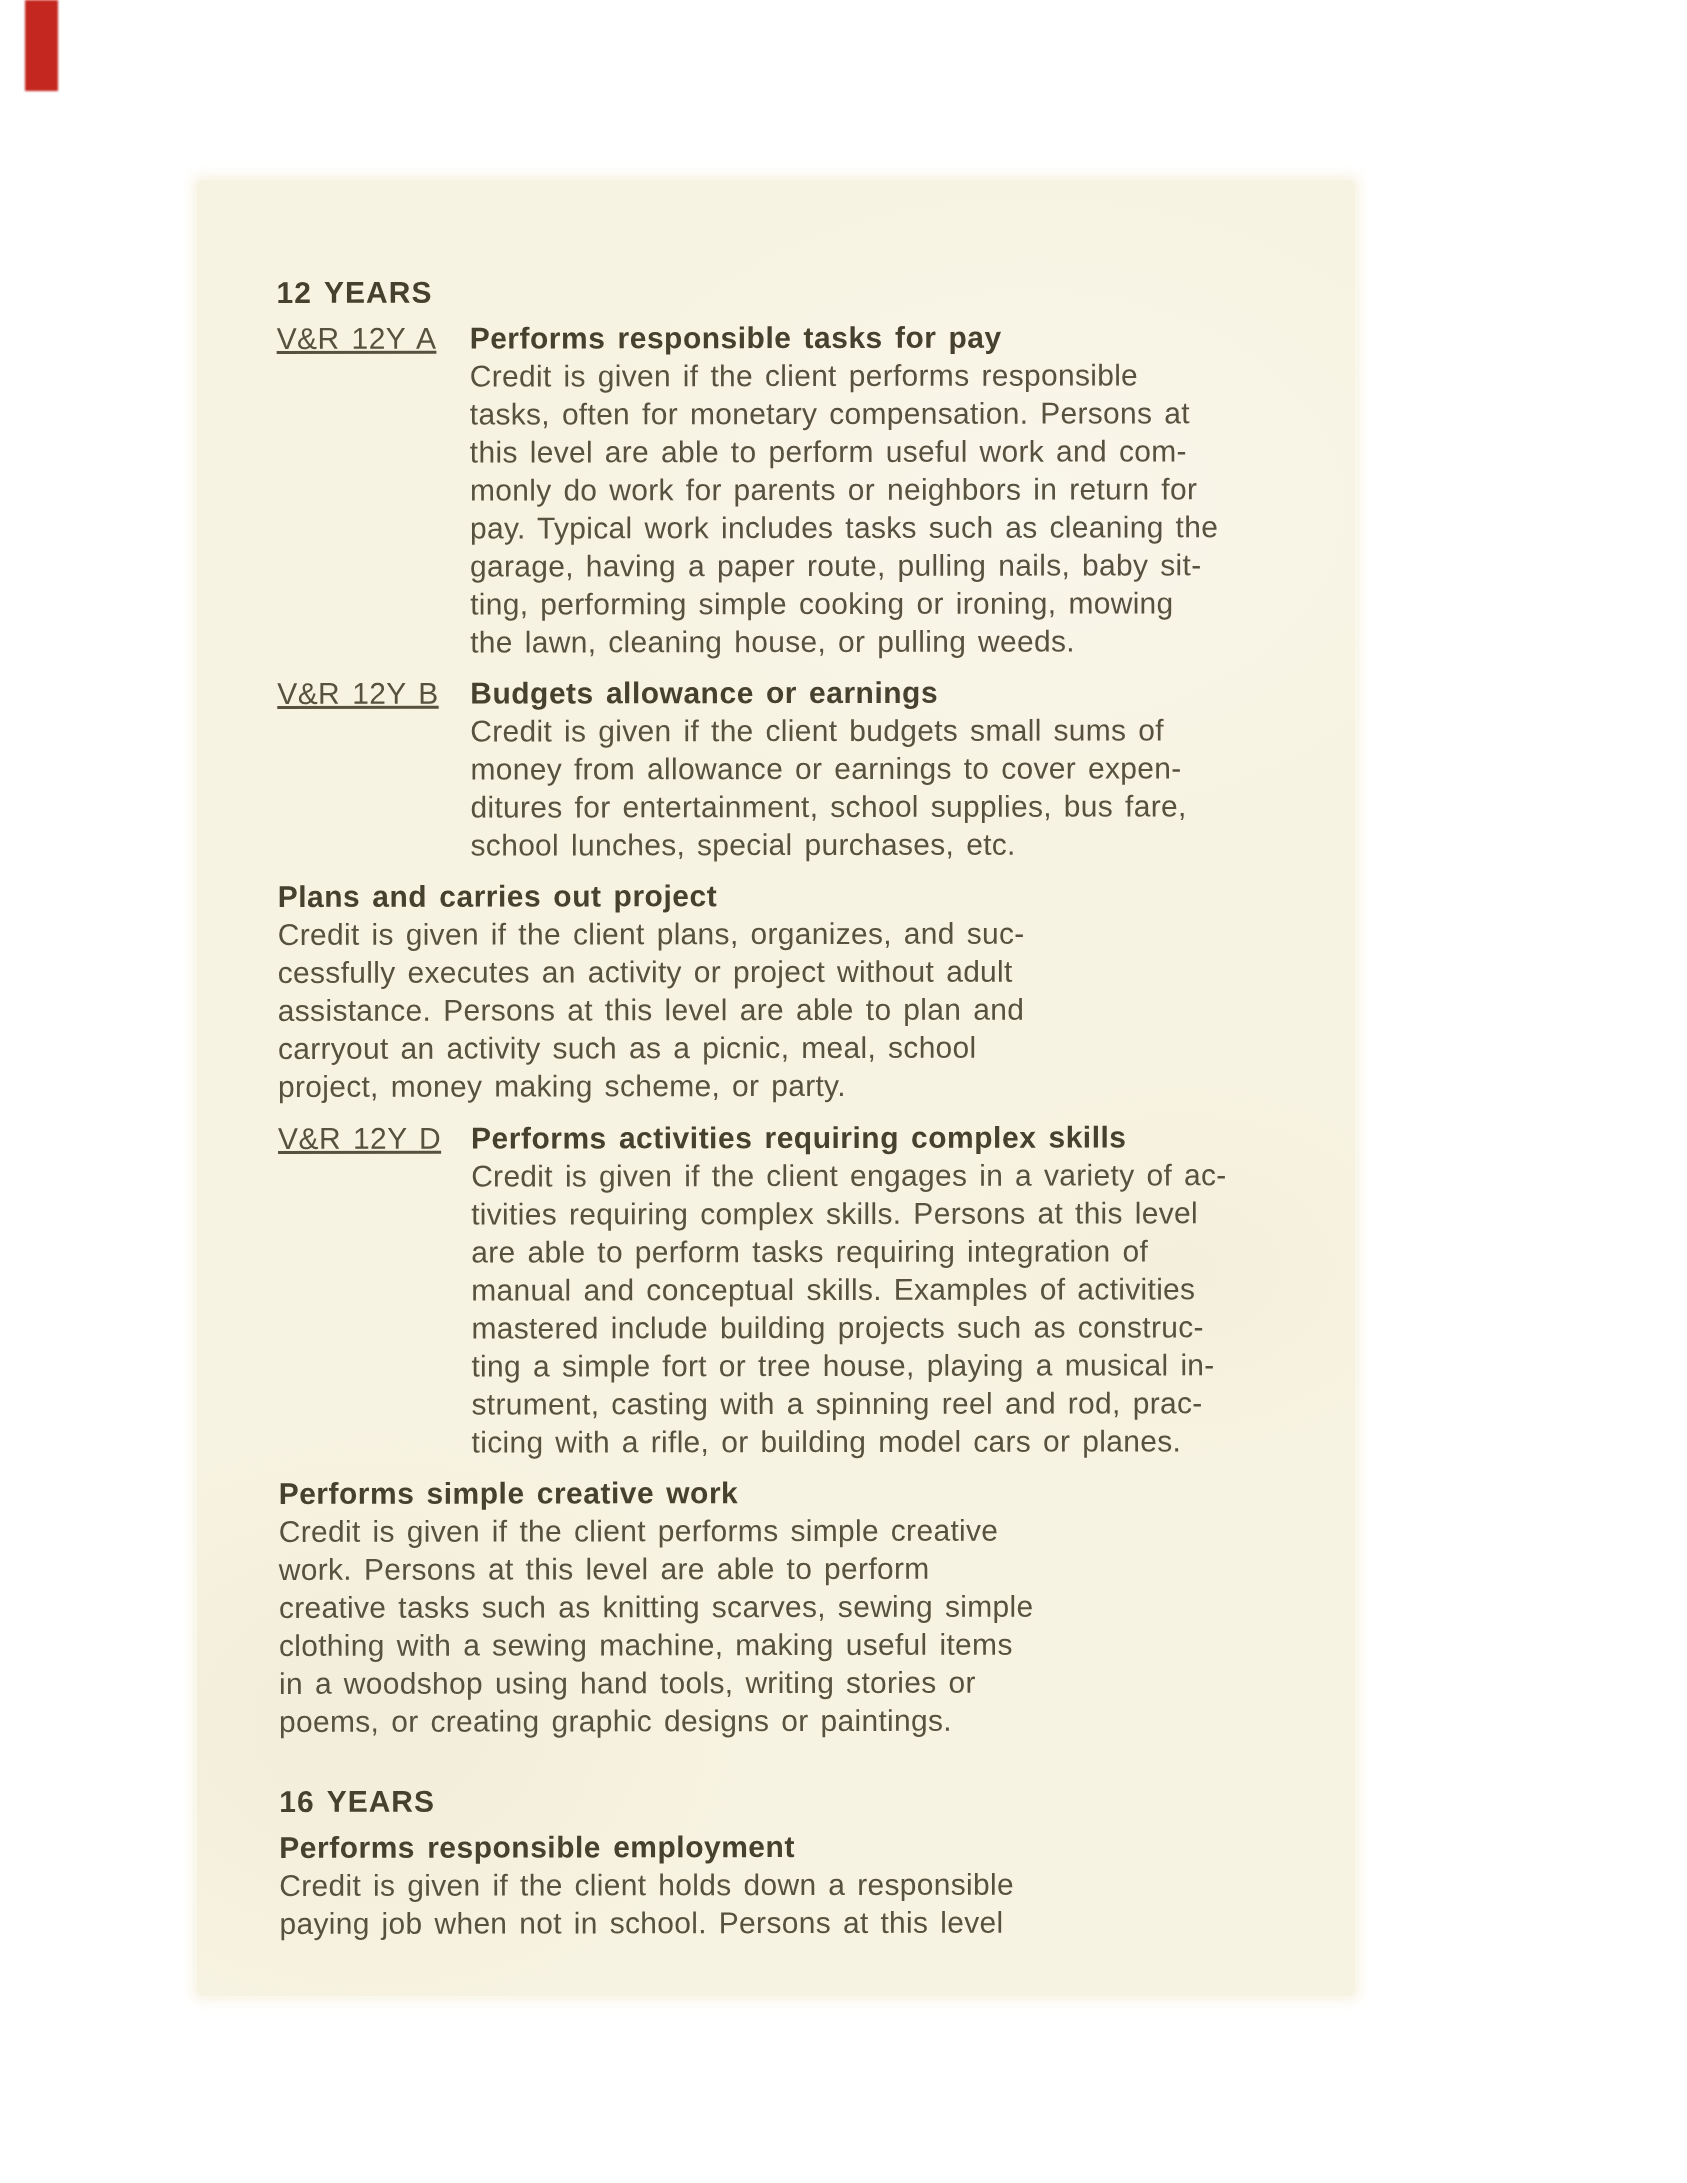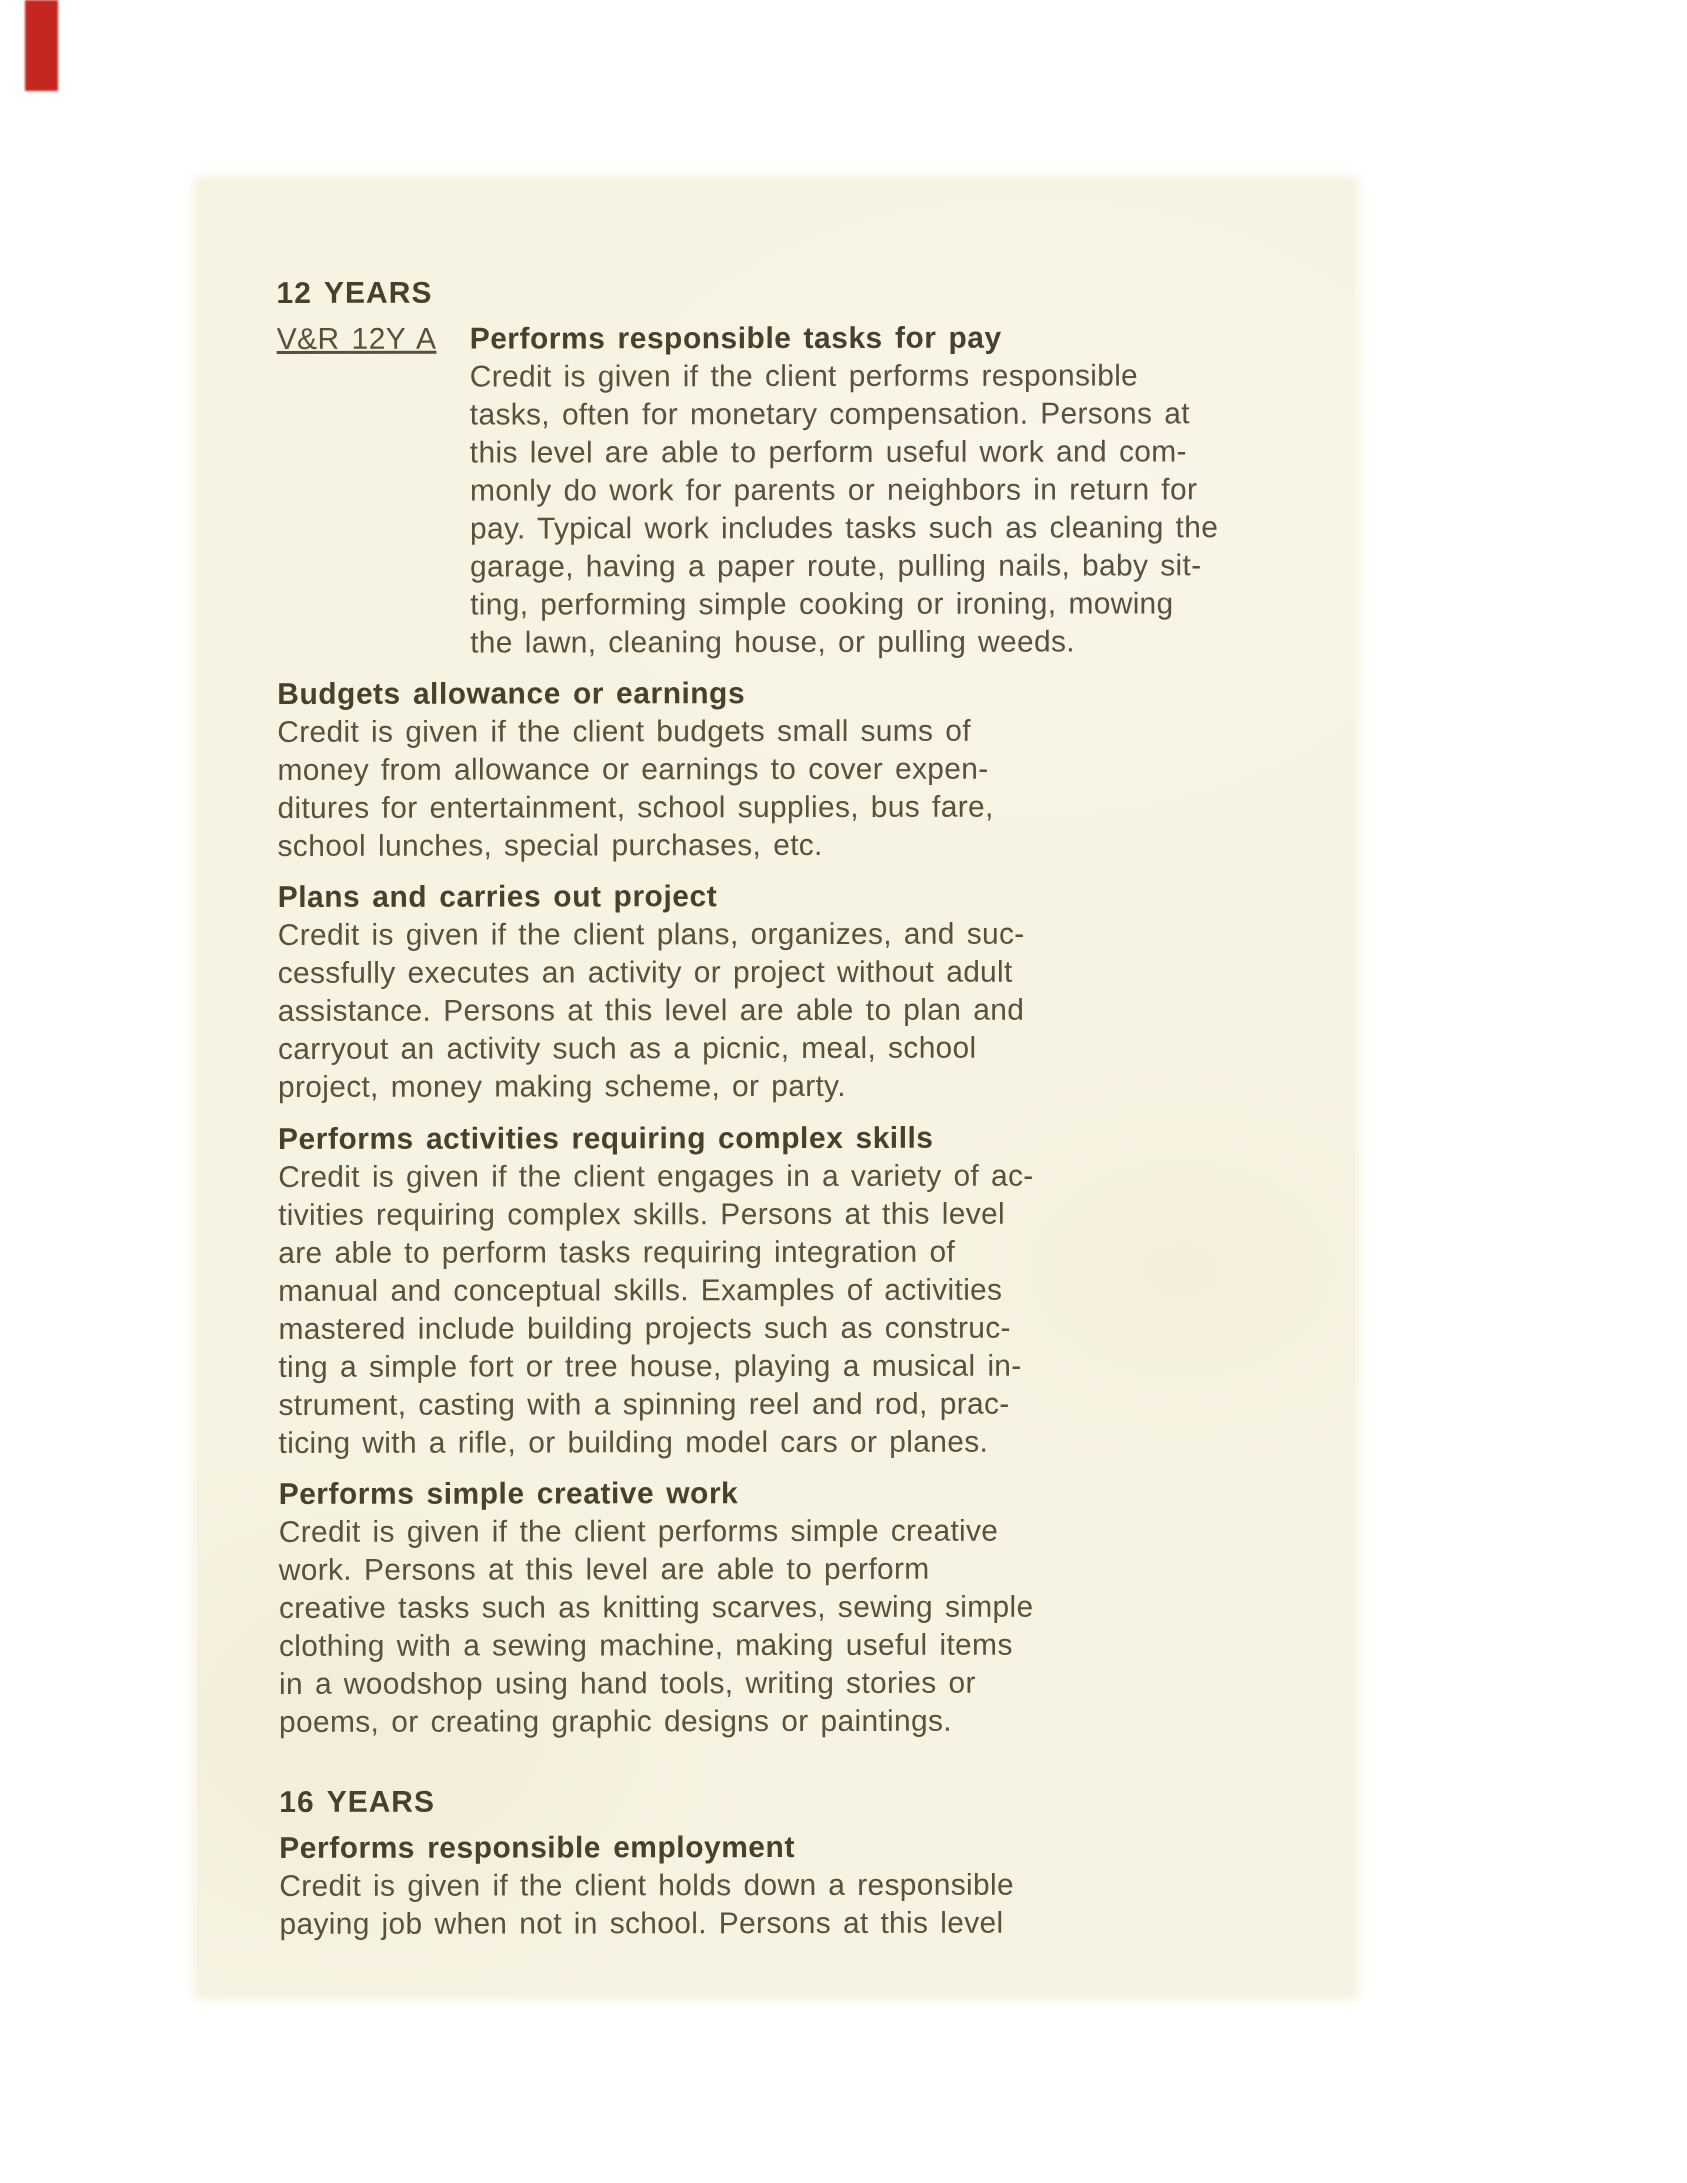--- a/index.html
+++ b/index.html
@@ -102,20 +102,21 @@
 this level are able to perform useful work and com-
 monly do work for parents or neighbors in return for
 pay. Typical work includes tasks such as cleaning the
 garage, having a paper route, pulling nails, baby sit-
 ting, performing simple cooking or ironing, mowing
 the lawn, cleaning house, or pulling weeds.</div>
       </div>
     </div>
 
     <div class="item">
+      <div class="code">V&amp;R 12Y B</div>
       <div class="content">
         <div class="heading">Budgets allowance or earnings</div>
         <div class="body">Credit is given if the client budgets small sums of
 money from allowance or earnings to cover expen-
 ditures for entertainment, school supplies, bus fare,
 school lunches, special purchases, etc.</div>
       </div>
     </div>
 
     <div class="item">
@@ -123,20 +124,21 @@
         <div class="heading">Plans and carries out project</div>
         <div class="body">Credit is given if the client plans, organizes, and suc-
 cessfully executes an activity or project without adult
 assistance. Persons at this level are able to plan and
 carryout an activity such as a picnic, meal, school
 project, money making scheme, or party.</div>
       </div>
     </div>
 
     <div class="item">
+      <div class="code">V&amp;R 12Y D</div>
       <div class="content">
         <div class="heading">Performs activities requiring complex skills</div>
         <div class="body">Credit is given if the client engages in a variety of ac-
 tivities requiring complex skills. Persons at this level
 are able to perform tasks requiring integration of
 manual and conceptual skills. Examples of activities
 mastered include building projects such as construc-
 ting a simple fort or tree house, playing a musical in-
 strument, casting with a spinning reel and rod, prac-
 ticing with a rifle, or building model cars or planes.</div>

